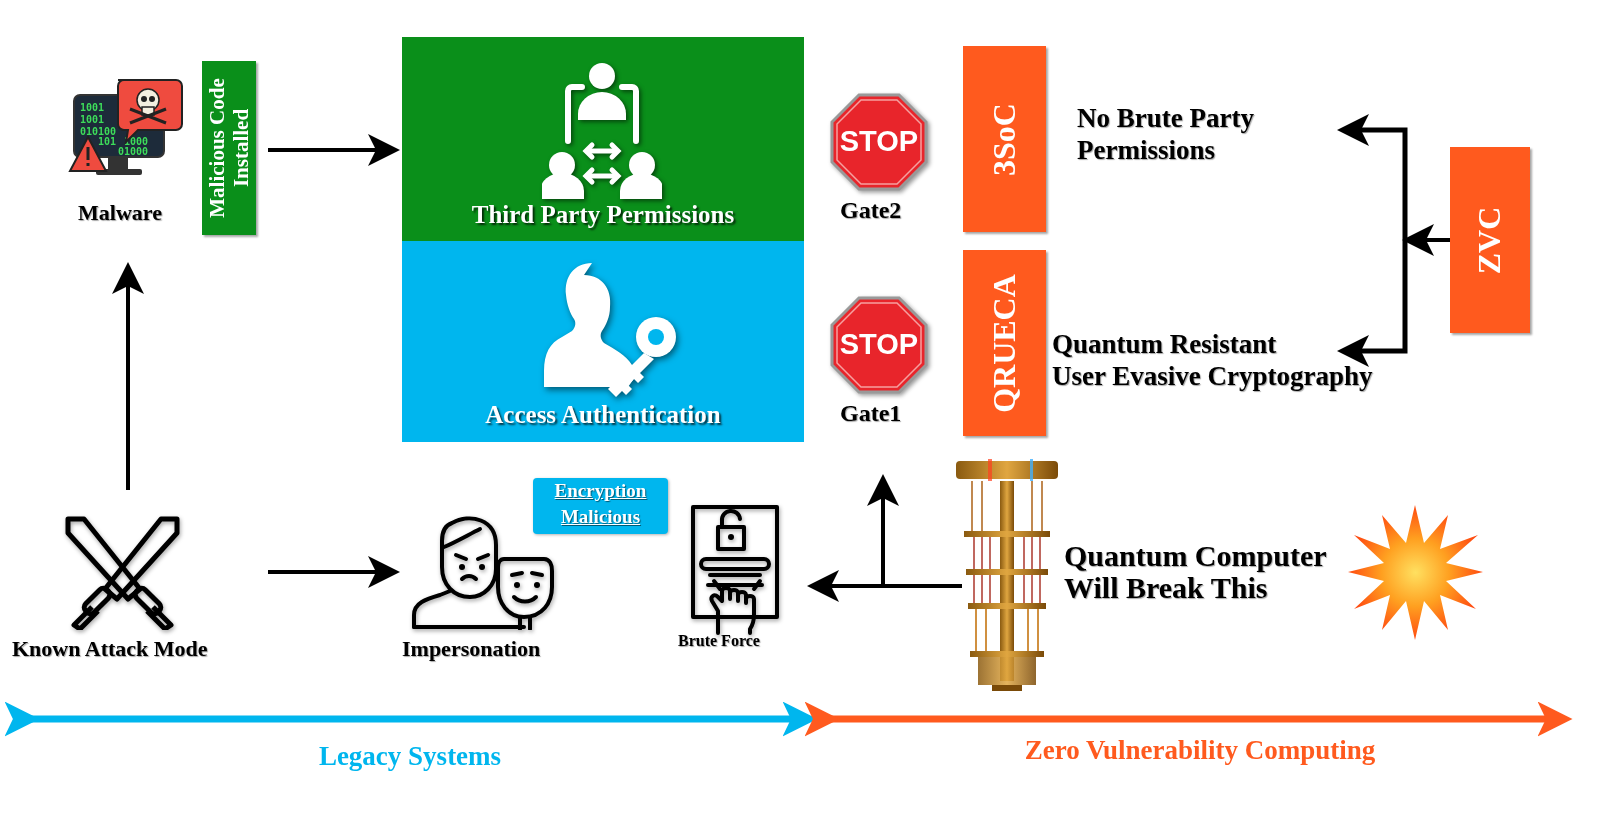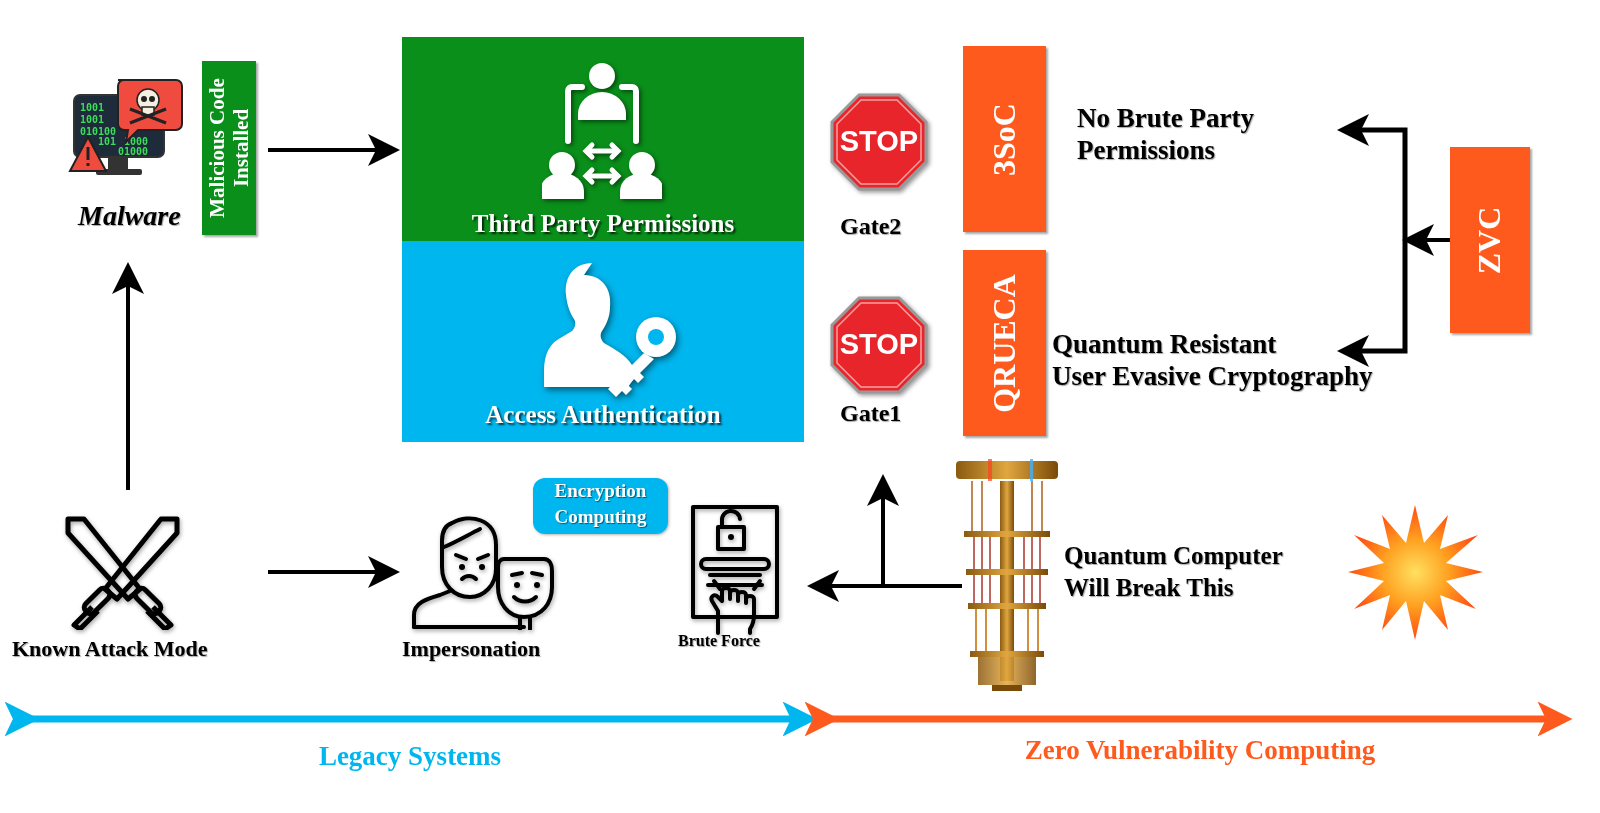--- a/index.html
+++ b/index.html
@@ -64,21 +64,21 @@
     <rect x="74" y="32" width="12" height="8" fill="#f4efe0" stroke="#222" stroke-width="1.5"></rect>
     <circle cx="76" cy="24" r="3" fill="#222"></circle>
       <circle cx="84" cy="24" r="3" fill="#222"></circle>
     <line x1="62" y1="34" x2="98" y2="48" stroke="#222" stroke-width="3"></line>
     <line x1="98" y1="34" x2="62" y2="48" stroke="#222" stroke-width="3"></line>
     <path d="M20,62 L38,96 L2,96 Z" fill="#ef4b3f" stroke="#222" stroke-width="2"></path>
     <rect x="18.5" y="72" width="3" height="13" fill="#222"></rect>
       <rect x="18.5" y="88" width="3" height="3" fill="#222"></rect>
   </svg>
 </div>
-<div class="abs lbl" style="left:78px; top:200px; font-size:28px;font-style:italic;">Malware</div>
+<div class="abs lbl" style="left:78px; top:200px; font-size:22px;">Malware</div>
 
 <div class="abs vbox" style="left:202px; top:61px; width:54px; height:174px; background:#0a8f1a;">
   <div class="vtext" style="font-size:21px; line-height:24px; text-align:center;">
     <div>Malicious Code</div>
     <div>Installed</div>
   </div>
 </div>
 
 <div class="abs" style="left:402px; top:37px; width:402px; height:204px; background:#0a8f1a; border-bottom:2px solid #222;">
   <div class="abs" style="left:140px; top:22px;">
@@ -94,21 +94,21 @@
       <g stroke="#fff" stroke-width="5" fill="none" stroke-linecap="round">
         <line x1="45" y1="92" x2="75" y2="92"></line>
           <path d="M50,86 l-6,6 l6,6"></path>
           <path d="M70,86 l6,6 l-6,6"></path>
         <line x1="45" y1="117" x2="75" y2="117"></line>
           <path d="M50,111 l-6,6 l6,6"></path>
           <path d="M70,111 l6,6 l-6,6"></path>
       </g>
     </svg>
   </div>
-  <div class="abs" style="left:0; top:173px; width:402px; text-align:center; color:#fff; font-weight:bold; font-size:25px; text-shadow:2px 2px 2px rgba(0,0,0,0.7);">Third Party Permissions</div>
+  <div class="abs" style="left:0; top:164px; width:402px; text-align:center; color:#fff; font-weight:bold; font-size:25px; text-shadow:2px 2px 2px rgba(0,0,0,0.7);">Third Party Permissions</div>
 </div>
 
 <div class="abs" style="left:402px; top:241px; width:402px; height:201px; background:#00b6ee;">
   <div class="abs" style="left:140px; top:20px;">
     <svg width="140" height="140" viewBox="0 0 140 140" style="filter:drop-shadow(2px 3px 3px rgba(0,0,0,0.5));">
       <path d="M50,2 c-18,0 -28,14 -26,32 c1,10 4,18 8,24 c2,3 2,8 -2,12 l-10,6 c-12,6 -18,16 -18,34 v16 h84 l10,-14 l-6,-8 c-6,-10 -18,-16 -28,-22 c-4,-4 -4,-9 -2,-12 c4,-6 8,-14 8,-24 c2,-18 -8,-32 -26,-32 z" fill="#fff"></path>
       <circle cx="114" cy="76" r="20" fill="#fff"></circle>
       <circle cx="114" cy="76" r="8" fill="#00b6ee"></circle>
       <path d="M102,92 l-36,36 l8,8 l6,-6 l4,4 l6,-6 l-4,-4 l6,-6 l4,4 l6,-6 l-4,-4 l14,-14 z" fill="#fff"></path>
     </svg>
@@ -116,21 +116,21 @@
   <div class="abs" style="left:0; top:160px; width:402px; text-align:center; color:#fff; font-weight:bold; font-size:25px; text-shadow:2px 2px 2px rgba(0,0,0,0.7);">Access Authentication</div>
 </div>
 
 <div class="abs" style="left:830px; top:93px;">
   <svg width="98" height="98" viewBox="0 0 98 98" style="filter:drop-shadow(2px 2px 2px rgba(0,0,0,0.4));">
     <polygon points="29,2 69,2 96,29 96,69 69,96 29,96 2,69 2,29" fill="#e8252b" stroke="#999" stroke-width="3"></polygon>
     <polygon points="31,7 67,7 91,31 91,67 67,91 31,91 7,67 7,31" fill="none" stroke="#f6a0a0" stroke-width="1.5"></polygon>
     <text x="49" y="58" text-anchor="middle" fill="#fff" font-family="Liberation Sans, sans-serif" font-weight="bold" font-size="29">STOP</text>
   </svg>
 </div>
-<div class="abs lbl" style="left:840px; top:197px; font-size:24px;margin-top:16px;">Gate2</div>
+<div class="abs lbl" style="left:840px; top:197px; font-size:24px;">Gate2</div>
 
 <div class="abs" style="left:830px; top:296px;">
   <svg width="98" height="98" viewBox="0 0 98 98" style="filter:drop-shadow(2px 2px 2px rgba(0,0,0,0.4));">
     <polygon points="29,2 69,2 96,29 96,69 69,96 29,96 2,69 2,29" fill="#e8252b" stroke="#999" stroke-width="3"></polygon>
     <polygon points="31,7 67,7 91,31 91,67 67,91 31,91 7,67 7,31" fill="none" stroke="#f6a0a0" stroke-width="1.5"></polygon>
     <text x="49" y="58" text-anchor="middle" fill="#fff" font-family="Liberation Sans, sans-serif" font-weight="bold" font-size="29">STOP</text>
   </svg>
 </div>
 <div class="abs lbl" style="left:840px; top:400px; font-size:24px;">Gate1</div>
 
@@ -186,23 +186,23 @@
         <path d="M118,102 v12"></path>
     </g>
     <circle cx="50" cy="52" r="3" fill="#000"></circle>
       <circle cx="70" cy="52" r="3" fill="#000"></circle>
     <circle cx="105" cy="70" r="3" fill="#000"></circle>
       <circle cx="125" cy="70" r="3" fill="#000"></circle>
   </svg>
 </div>
 <div class="abs lbl" style="left:402px; top:636px; font-size:22px;">Impersonation</div>
 
-<div class="abs" style="left:533px; top:478px; width:135px; height:56px; background:#00b6ee; border-radius:12px; box-shadow:1px 1px 3px rgba(0,0,0,0.3); color:#fff; font-weight:bold; font-size:19px; line-height:26px; text-align:center; text-shadow:1px 1px 1px rgba(0,0,0,0.5);">
+<div class="abs" style="left:533px; top:478px; width:135px; height:56px; background:#00b6ee; border-radius:4px; box-shadow:1px 1px 3px rgba(0,0,0,0.3); color:#fff; font-weight:bold; font-size:19px; line-height:26px; text-align:center; text-shadow:1px 1px 1px rgba(0,0,0,0.5);text-decoration:underline;">
   <div>Encryption</div>
-  <div>Computing</div>
+  <div>Malicious</div>
 </div>
 
 <div class="abs" style="left:690px; top:505px;">
   <svg width="90" height="130" viewBox="0 0 90 130" style="filter:drop-shadow(1px 2px 2px rgba(0,0,0,0.35));">
     <g fill="none" stroke="#000" stroke-width="4" stroke-linejoin="round" stroke-linecap="round">
       <rect x="3" y="2" width="84" height="110"></rect>
       <path d="M32,22 v-6 a9,9 0 0 1 18,-2"></path>
       <rect x="28" y="22" width="26" height="22"></rect>
       <path d="M16,54 h58 a5,5 0 0 1 0,10 h-58 a5,5 0 0 1 0,-10 z"></path>
       <path d="M20,70 h50"></path>
@@ -249,21 +249,21 @@
       <line x1="24" y1="156" x2="24" y2="200"></line>
         <line x1="34" y1="156" x2="34" y2="200"></line>
         <line x1="76" y1="156" x2="76" y2="200"></line>
         <line x1="86" y1="156" x2="86" y2="200"></line>
     </g>
     <rect x="18" y="198" width="74" height="6" fill="url(#gold)"></rect>
     <rect x="26" y="204" width="58" height="28" fill="url(#gold)" opacity="0.85"></rect>
     <rect x="40" y="232" width="30" height="6" fill="#7a4a08"></rect>
   </svg>
 </div>
-<div class="abs lbl" style="left:1064px; top:540px; font-size:25px; line-height:32px;">
+<div class="abs lbl" style="left:1064px; top:540px; font-size:30px; line-height:32px;">
   <div>Quantum Computer</div>
   <div>Will Break This</div>
 </div>
 
 <div class="abs" style="left:1348px; top:505px;">
   <svg width="135" height="135" viewBox="0 0 135 135">
     <defs>
       <radialGradient id="burst" cx="0.5" cy="0.5" r="0.5">
         <stop offset="0" stop-color="#ffe060"></stop>
           <stop offset="0.5" stop-color="#ffa020"></stop>

